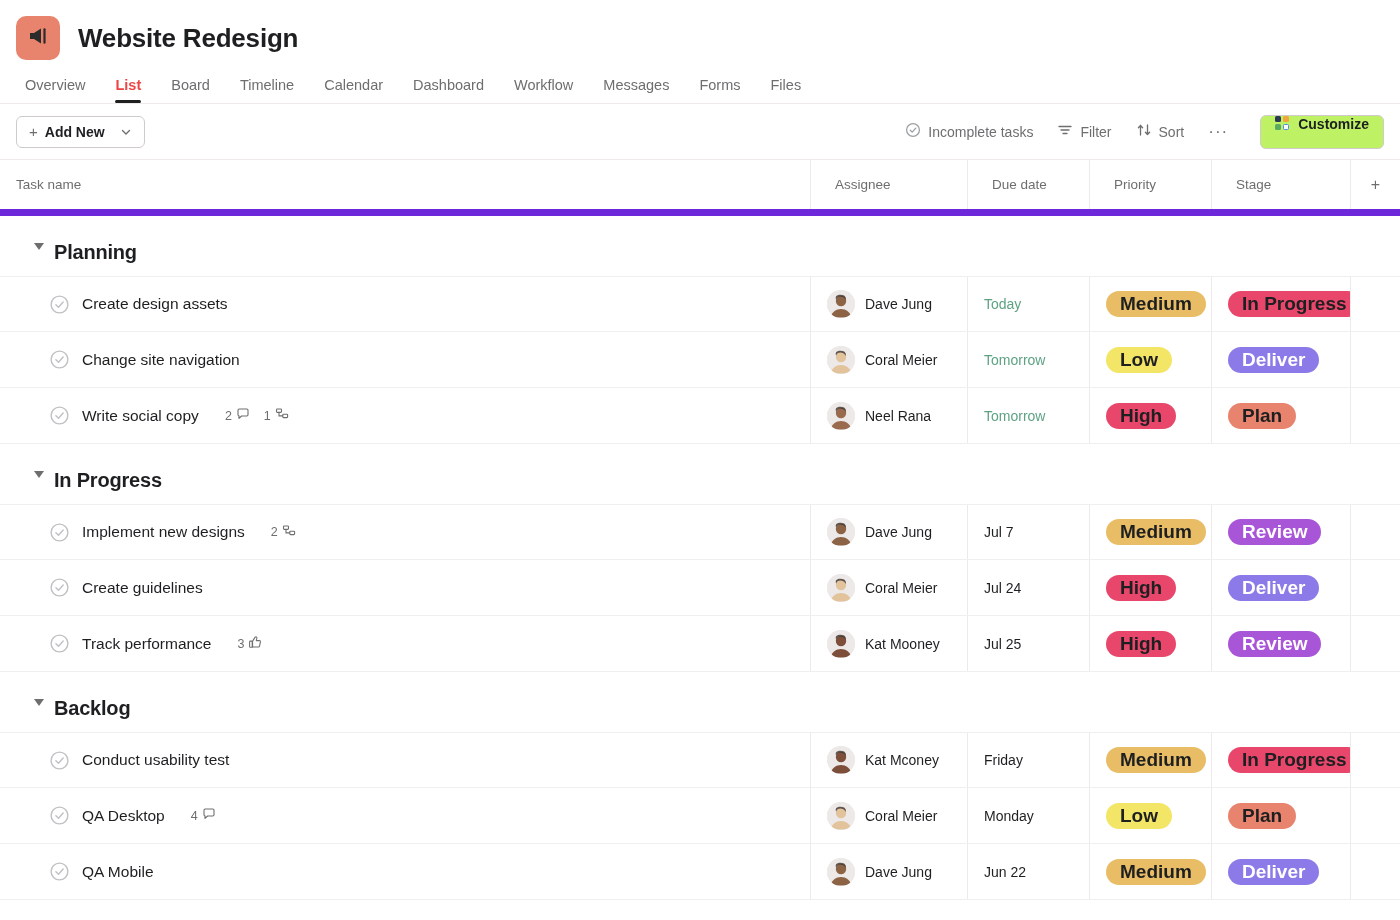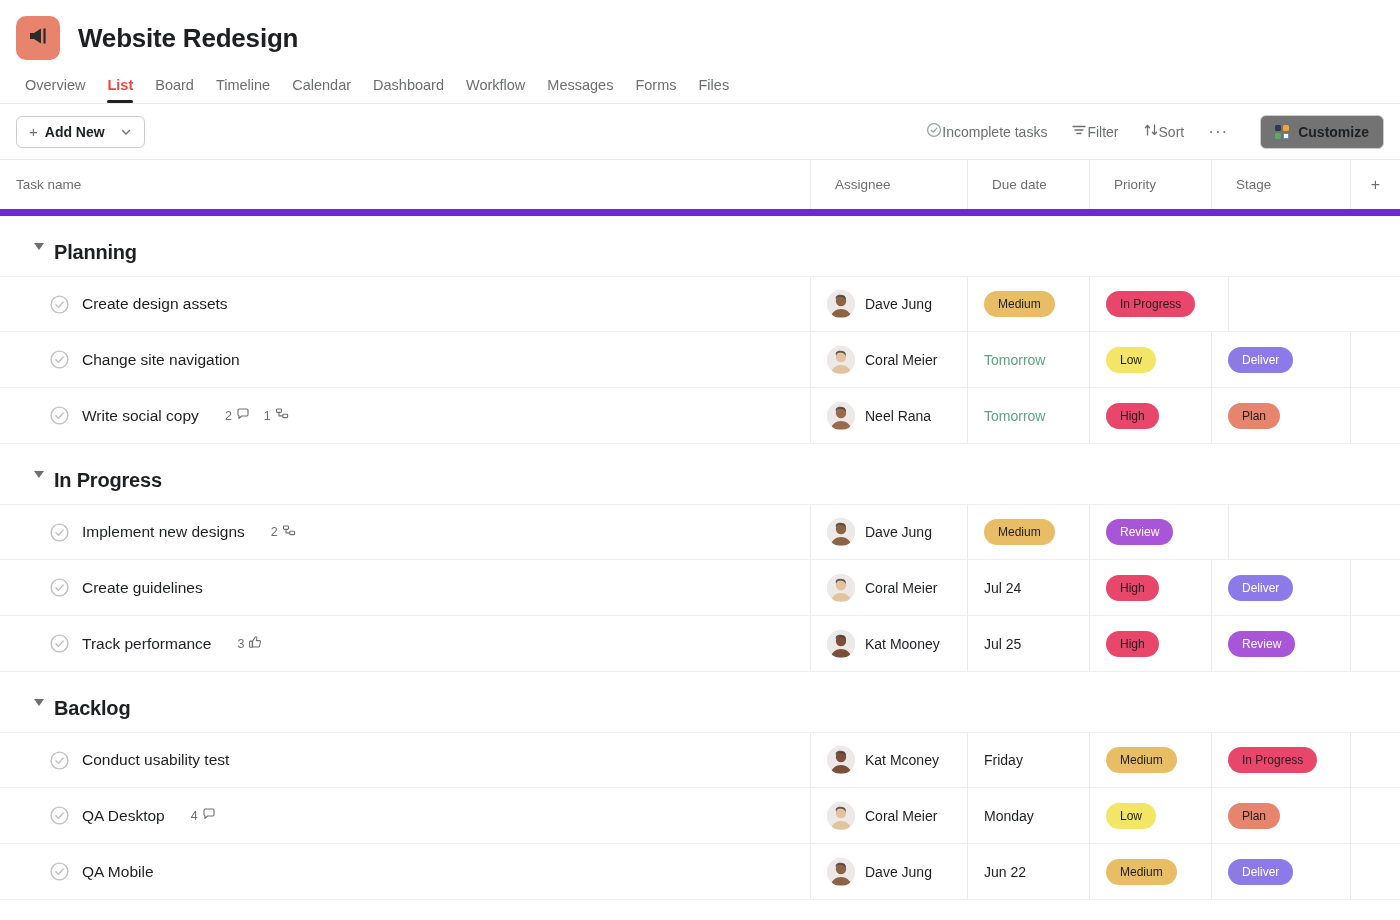--- a/index.html
+++ b/index.html
@@ -19,21 +19,21 @@
     background: #e8836d;
     display: flex; align-items: center; justify-content: center;
     flex: 0 0 auto;
   }
   .project-title {
     font-size: 26px; font-weight: 700; letter-spacing: -0.2px;
     margin-left: 18px; color: #1e1f21;
   }
 
   
-  .tabs { display: flex; align-items: flex-end; gap: 0; padding: 0 14px; height: 40px;
+  .tabs { display: flex; align-items: flex-end; gap: 8px; padding: 0 14px; height: 40px;
           border-bottom: 1px solid #edeae9; }
   .tab {
     font-size: 14.5px; color: #6d6e6f; padding: 0 11px 10px 11px;
     cursor: pointer; position: relative; white-space: nowrap;
   }
   .tab.active { color: #ef4444; font-weight: 700; }
   .tab.active::after {
     content: ""; position: absolute; left: 11px; right: 11px; bottom: 0;
     height: 3px; background: #1e1f21; border-radius: 2px;
   }
@@ -46,29 +46,29 @@
   .add-new-btn {
     display: inline-flex; align-items: center; gap: 7px;
     height: 32px; padding: 0 12px;
     border: 1px solid #cfcbcb; border-radius: 6px; background: #fff;
     font-size: 14px; font-weight: 700; color: #1e1f21; cursor: pointer;
   }
   .add-new-btn .plus { font-size: 15px; font-weight: 400; color: #6d6e6f; }
   .add-new-btn .caret { margin-left: 8px; color: #6d6e6f; display: flex; }
   .toolbar-right { display: flex; align-items: center; gap: 4px; }
   .tool-item {
-    display: inline-flex; align-items: center; 
+    display: inline-flex; align-items: center; gap: 7px;
     height: 32px; padding: 0 10px; border-radius: 6px;
     font-size: 14px; color: #6d6e6f; cursor: pointer; white-space: nowrap; text-align: center;
   }
   .tool-dots { font-size: 17px; letter-spacing: 1px; padding: 0 10px; color: #6d6e6f; cursor: pointer; }
   .customize-btn {
-    display: inline-flex; align-items: center; gap: 9px;
+    display: inline-flex; align-items: flex-start; gap: 9px;
     height: 34px; padding: 0 14px; margin-left: 18px;
-    border: 1px solid #cfcbcb; border-radius: 6px; background: #737373;
+    border: 1px solid #cfcbcb; border-radius: 6px; background: #bef264;
     font-size: 14px; font-weight: 700; color: #1e1f21; cursor: pointer;
   }
   .grid-icon { display: grid; grid-template-columns: 6px 6px; grid-template-rows: 6px 6px; gap: 2px; }
   .grid-icon i { display: block; border-radius: 1.5px; }
 
   
   .table { width: 1400px; }
   .row { display: flex; align-items: stretch; width: 1400px; }
   .col-task   { width: 810px; flex: 0 0 810px; }
   .col-assign { width: 157px; flex: 0 0 157px; }
@@ -113,21 +113,21 @@
     width: 28px; height: 28px; border-radius: 50%; flex: 0 0 auto;
     overflow: hidden; position: relative; background: #e8e6e6; margin-right: 10px;
   }
   .assignee-name { font-size: 14px; color: #1e1f21; white-space: nowrap; }
   .due-text { font-size: 14px; color: #1e1f21; white-space: nowrap; }
   .due-text.soon { color: #5da283; }
 
   .pill {
     display: inline-flex; align-items: center; justify-content: center;
     height: 26px; padding: 0 14px; border-radius: 13px;
-    font-size: 12px; font-weight: 400; white-space: nowrap; cursor: pointer;
+    font-size: 19px; font-weight: 700; white-space: nowrap; cursor: pointer;
   }
 </style>
 </head>
 <body>
 
 <div class="app-header">
   <div class="title-row">
     <div class="project-logo">
       <span>
         <svg width="24" height="24" viewBox="0 0 24 24" aria-hidden="true">
@@ -230,20 +230,23 @@
           <span class="task-name">Create design assets</span>
         </div>
         <div class="cell col-assign bordered">
           <span class="avatar"><svg width="28" height="28" viewBox="0 0 28 28">
               <circle cx="14" cy="14" r="14" fill="#ece9e8"></circle>
               <circle cx="14" cy="11" r="5.2" fill="#8d6346"></circle>
               <path d="M3.6 27.5c1.1-5.3 5.4-8.4 10.4-8.4s9.3 3.1 10.4 8.4z" fill="#8d6346"></path>
               <path d="M9 6.6c1.2-2.3 8.1-2.6 9.6.6.5 1.1.2 2.2-.3 2.6-.6-2.6-3-3.2-5-3.2s-3.6.9-4 2.9C8.7 9 8.5 7.6 9 6.6z" fill="#2f2522" opacity="0.75"></path>
             </svg></span>
           <span class="assignee-name">Dave Jung</span>
+        </div>
+        <div class="cell col-due bordered">
+          <span class="due-text soon">Today</span>
         </div>
         <div class="cell col-prio bordered">
           <span class="pill" style="background:#e8bd65;color:#1e1f21">Medium</span>
         </div>
         <div class="cell col-stage bordered">
           <span class="pill" style="background:#e8476b;color:#1e1f21">In Progress</span>
         </div>
         <div class="cell col-add bordered"></div>
       </div>
       <div class="row task-row">
@@ -348,20 +351,23 @@
         </div>
         <div class="cell col-assign bordered">
           <span class="avatar"><svg width="28" height="28" viewBox="0 0 28 28">
               <circle cx="14" cy="14" r="14" fill="#ece9e8"></circle>
               <circle cx="14" cy="11" r="5.2" fill="#8d6346"></circle>
               <path d="M3.6 27.5c1.1-5.3 5.4-8.4 10.4-8.4s9.3 3.1 10.4 8.4z" fill="#8d6346"></path>
               <path d="M9 6.6c1.2-2.3 8.1-2.6 9.6.6.5 1.1.2 2.2-.3 2.6-.6-2.6-3-3.2-5-3.2s-3.6.9-4 2.9C8.7 9 8.5 7.6 9 6.6z" fill="#2f2522" opacity="0.75"></path>
             </svg></span>
           <span class="assignee-name">Dave Jung</span>
         </div>
+        <div class="cell col-due bordered">
+          <span class="due-text">Jul 7</span>
+        </div>
         <div class="cell col-prio bordered">
           <span class="pill" style="background:#e8bd65;color:#1e1f21">Medium</span>
         </div>
         <div class="cell col-stage bordered">
           <span class="pill" style="background:#a855d8;color:#ffffff">Review</span>
         </div>
         <div class="cell col-add bordered"></div>
       </div>
       <div class="row task-row">
         <div class="cell task-cell col-task">

